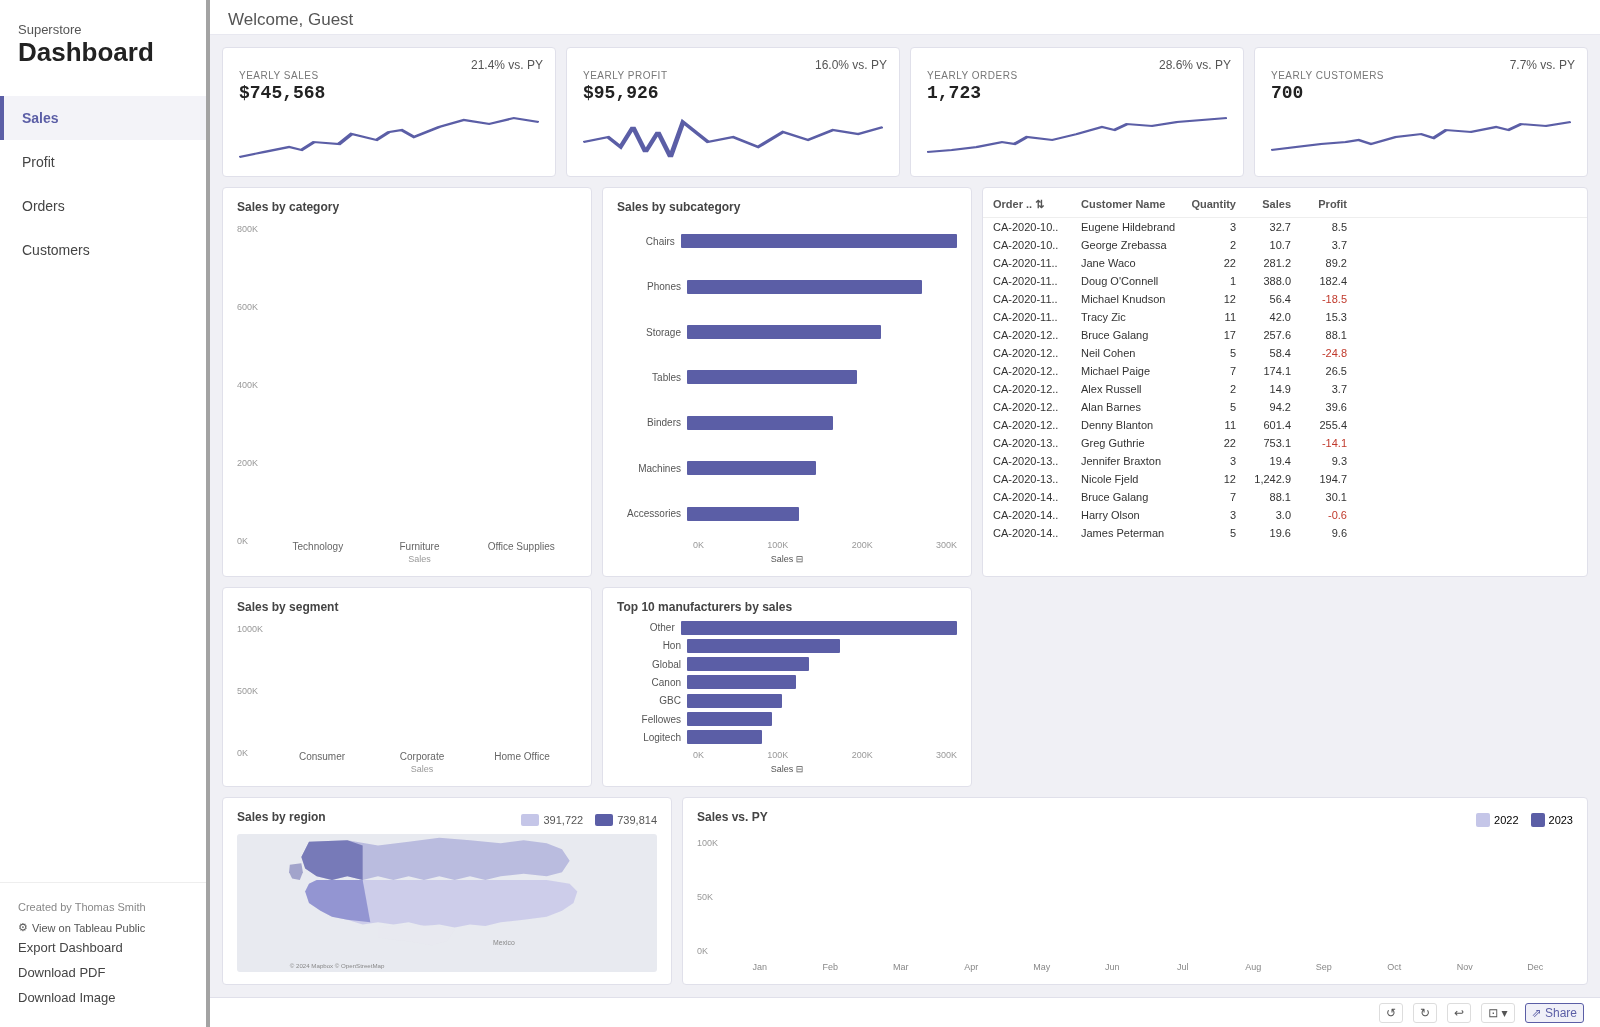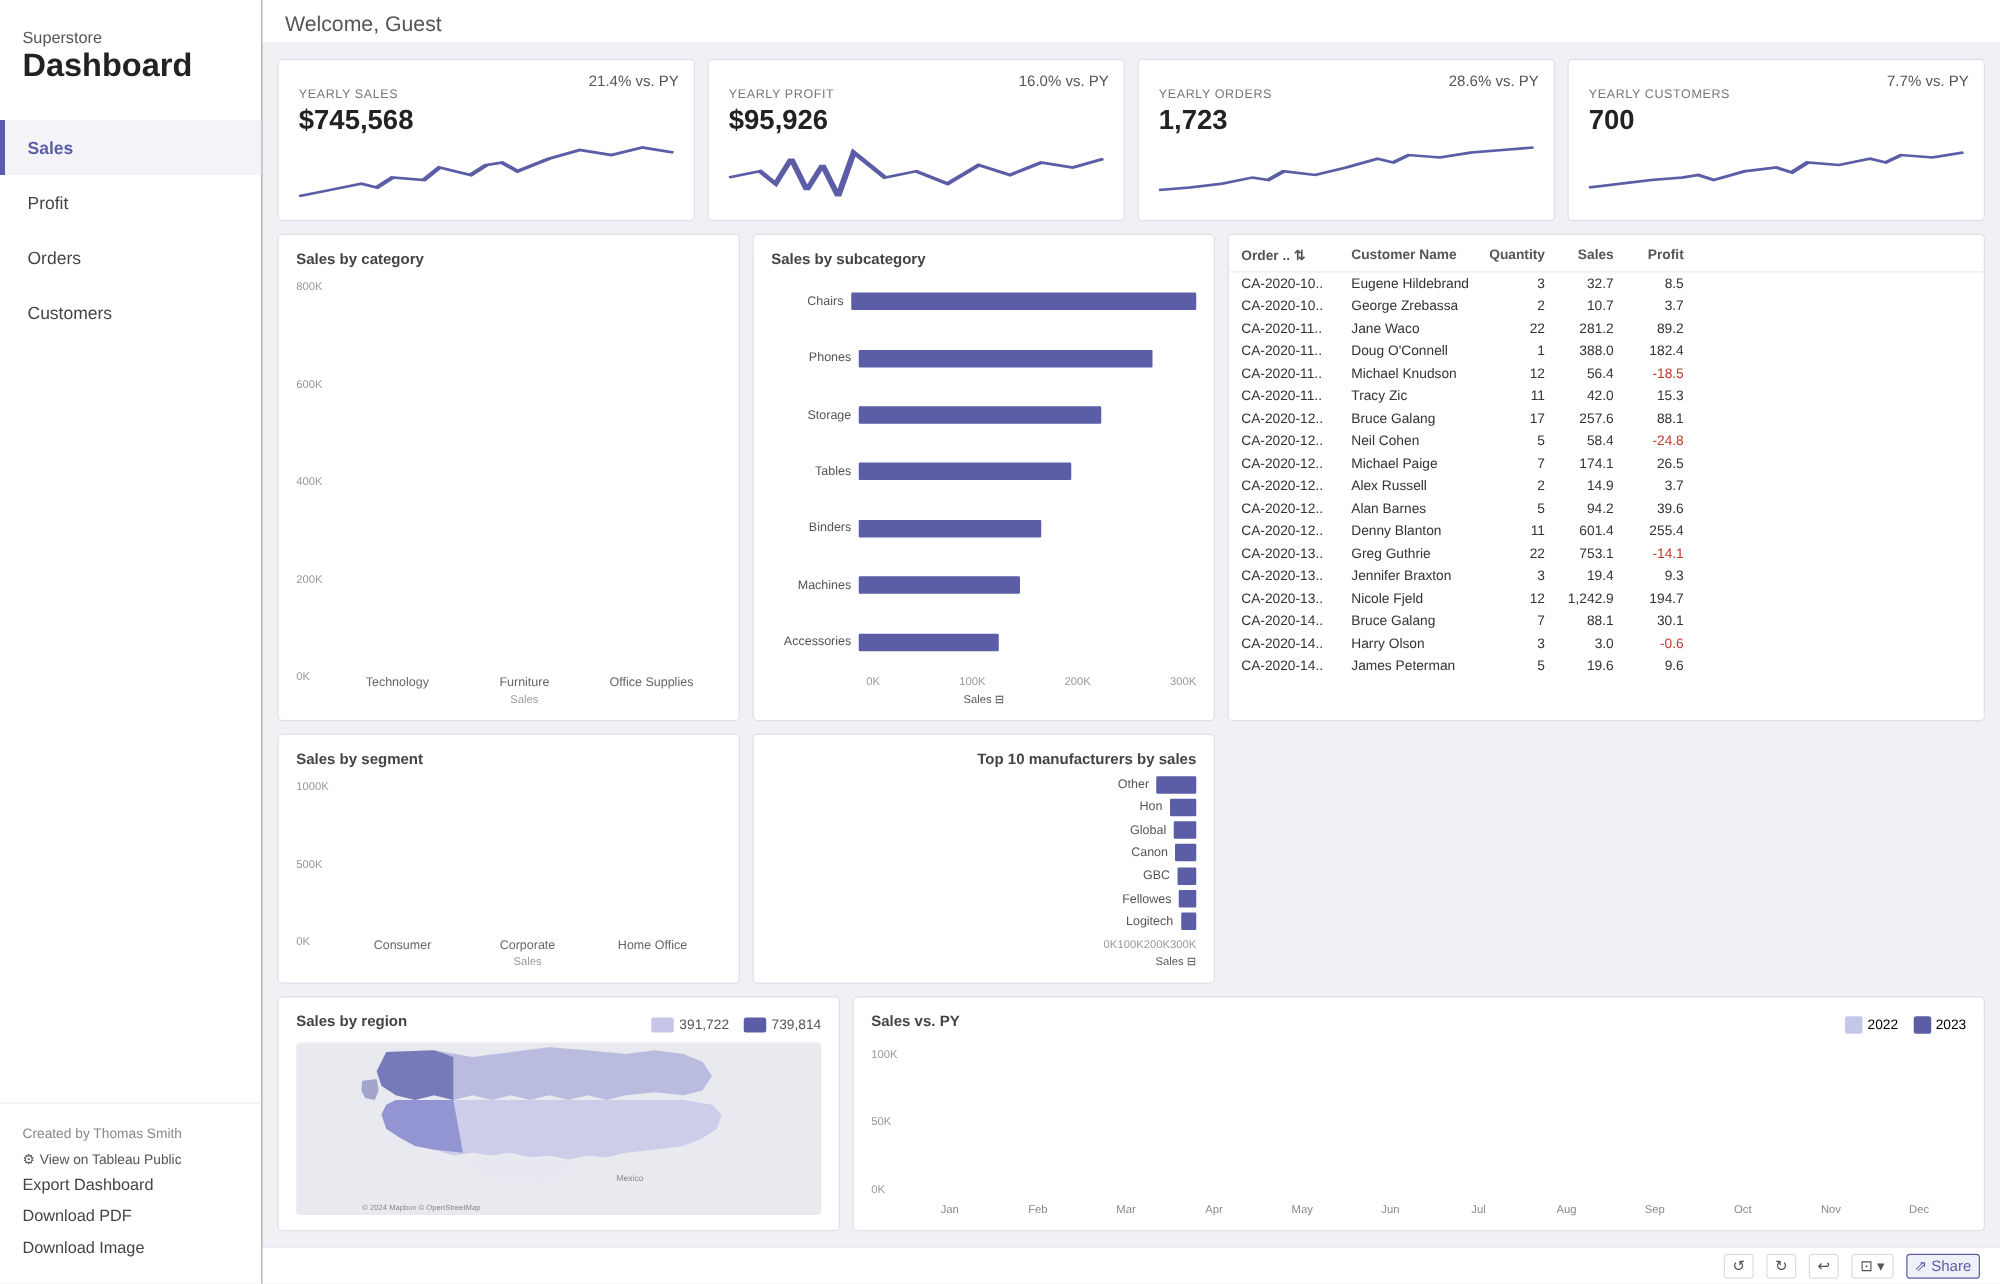--- a/index.html
+++ b/index.html
@@ -1,21 +1,21 @@
 <!DOCTYPE html>
 <html><head>
   <meta charset="utf-8">
   <style>
     * { box-sizing: border-box; margin: 0; padding: 0; }
     body { font-family: 'Segoe UI', Arial, sans-serif; background: #f0f0f5; display: flex; height: 1027px; width: 1600px; overflow: hidden; }
 
     
     #sidebar {
       width: 210px; min-width: 210px; background: #fff; display: flex; flex-direction: column;
-      border-right: 1px solid #a3a3a3; padding: 0;
+      border-right: 4px solid #a3a3a3; padding: 0;
     }
     .sidebar-header { padding: 22px 18px 18px; }
     .sidebar-app-name { font-size: 13px; color: #555; font-weight: 400; }
     .sidebar-title { font-size: 26px; font-weight: 700; color: #222; }
     .sidebar-nav { flex: 1; display: flex; flex-direction: column; margin-top: 10px; }
     .sidebar-item {
       padding: 14px 18px; font-size: 14px; color: #444; cursor: pointer;
       border-left: 4px solid transparent; display: flex; align-items: center;
     }
     .sidebar-item.active { background: #f3f3f8; border-left: 4px solid #5b5ea6; color: #5b5ea6; font-weight: 600; }
@@ -30,21 +30,21 @@
     .dashboard-grid { flex: 1; padding: 12px; display: flex; flex-direction: column; gap: 10px; overflow: hidden; }
 
     
     .kpi-row { display: flex; gap: 10px; height: 130px; }
     .kpi-card {
       flex: 1; background: #fff; border: 1px solid #e0e0ea; border-radius: 4px;
       padding: 14px 16px; display: flex; flex-direction: column; position: relative; overflow: hidden;
     }
     .kpi-vs { position: absolute; top: 10px; right: 12px; font-size: 12px; color: #555; }
     .kpi-label { font-size: 10px; color: #777; letter-spacing: 0.05em; text-transform: uppercase; margin-top: 8px; }
-    .kpi-value { font-size: 22px; font-weight: 600; color: #222; margin-top: 2px; }
+    .kpi-value { font-size: 18px; font-weight: 600; color: #222; margin-top: 2px; font-family: Liberation Mono, monospace; }
     .kpi-sparkline { flex: 1; display: flex; align-items: flex-end; }
     .chart-card {
       background: #fff; border: 1px solid #e0e0ea; border-radius: 4px;
       padding: 12px 14px; display: flex; flex-direction: column;
     }
     .chart-title { font-size: 12px; color: #444; font-weight: 600; margin-bottom: 6px; }
 
     
     .bottom-row { display: flex; gap: 10px; height: 188px; }
 
@@ -411,21 +411,21 @@
             <div style="display:flex;font-size:10px;color:#666;padding:4px 10px 0;gap:10px;">
               <span style="flex:1;text-align:center;">Consumer</span>
               <span style="flex:1;text-align:center;">Corporate</span>
               <span style="flex:1;text-align:center;">Home Office</span>
             </div>
             <div style="text-align:center;font-size:9px;color:#999;margin-top:2px;">Sales</div>
           </div>
         </div>
       </div>
 
-      <div class="chart-card" style="width:370px;min-width:370px;align-items:flex-end;">
+      <div class="chart-card" style="width:370px;min-width:370px;">
         <div class="chart-title">Top 10 manufacturers by sales</div>
         <div style="flex:1;display:flex;flex-direction:column;justify-content:space-around;">
           <div class="hbar-row">
               <span class="hbar-label">Other</span>
               <div class="hbar-fill" style="width:90%;"></div>
             </div>
           <div class="hbar-row">
               <span class="hbar-label">Hon</span>
               <div class="hbar-fill" style="width:45%;"></div>
             </div>

